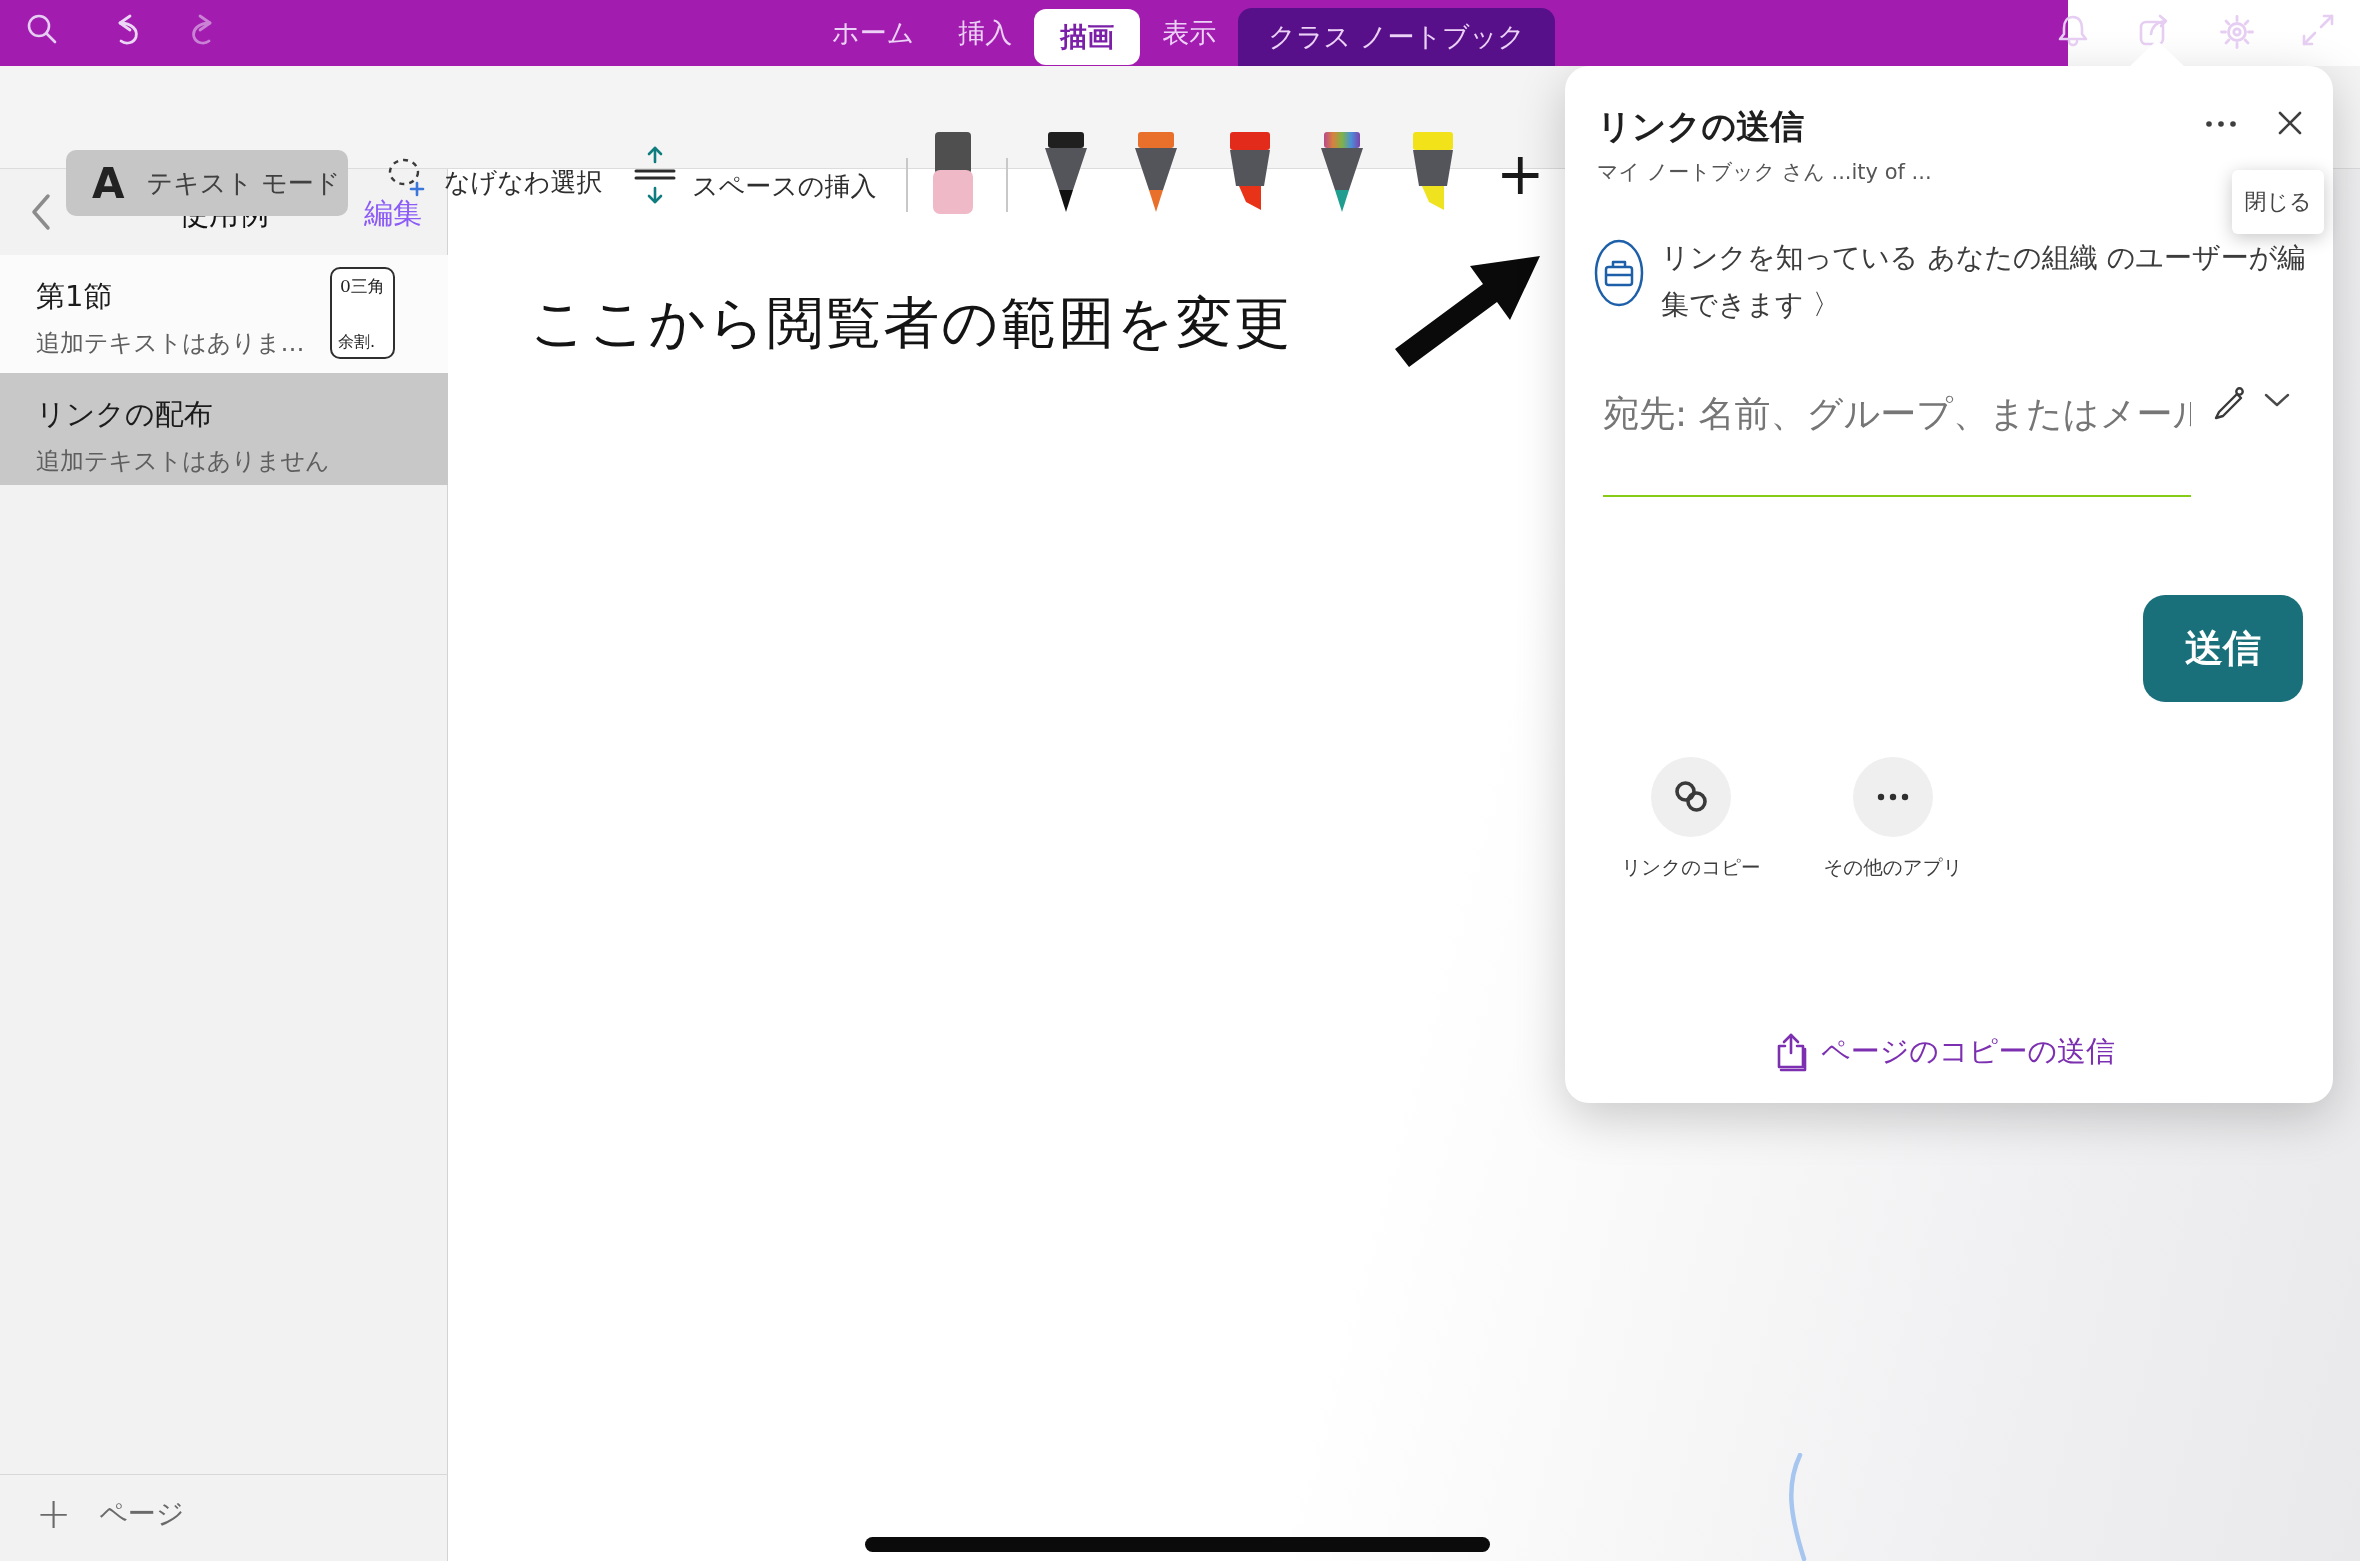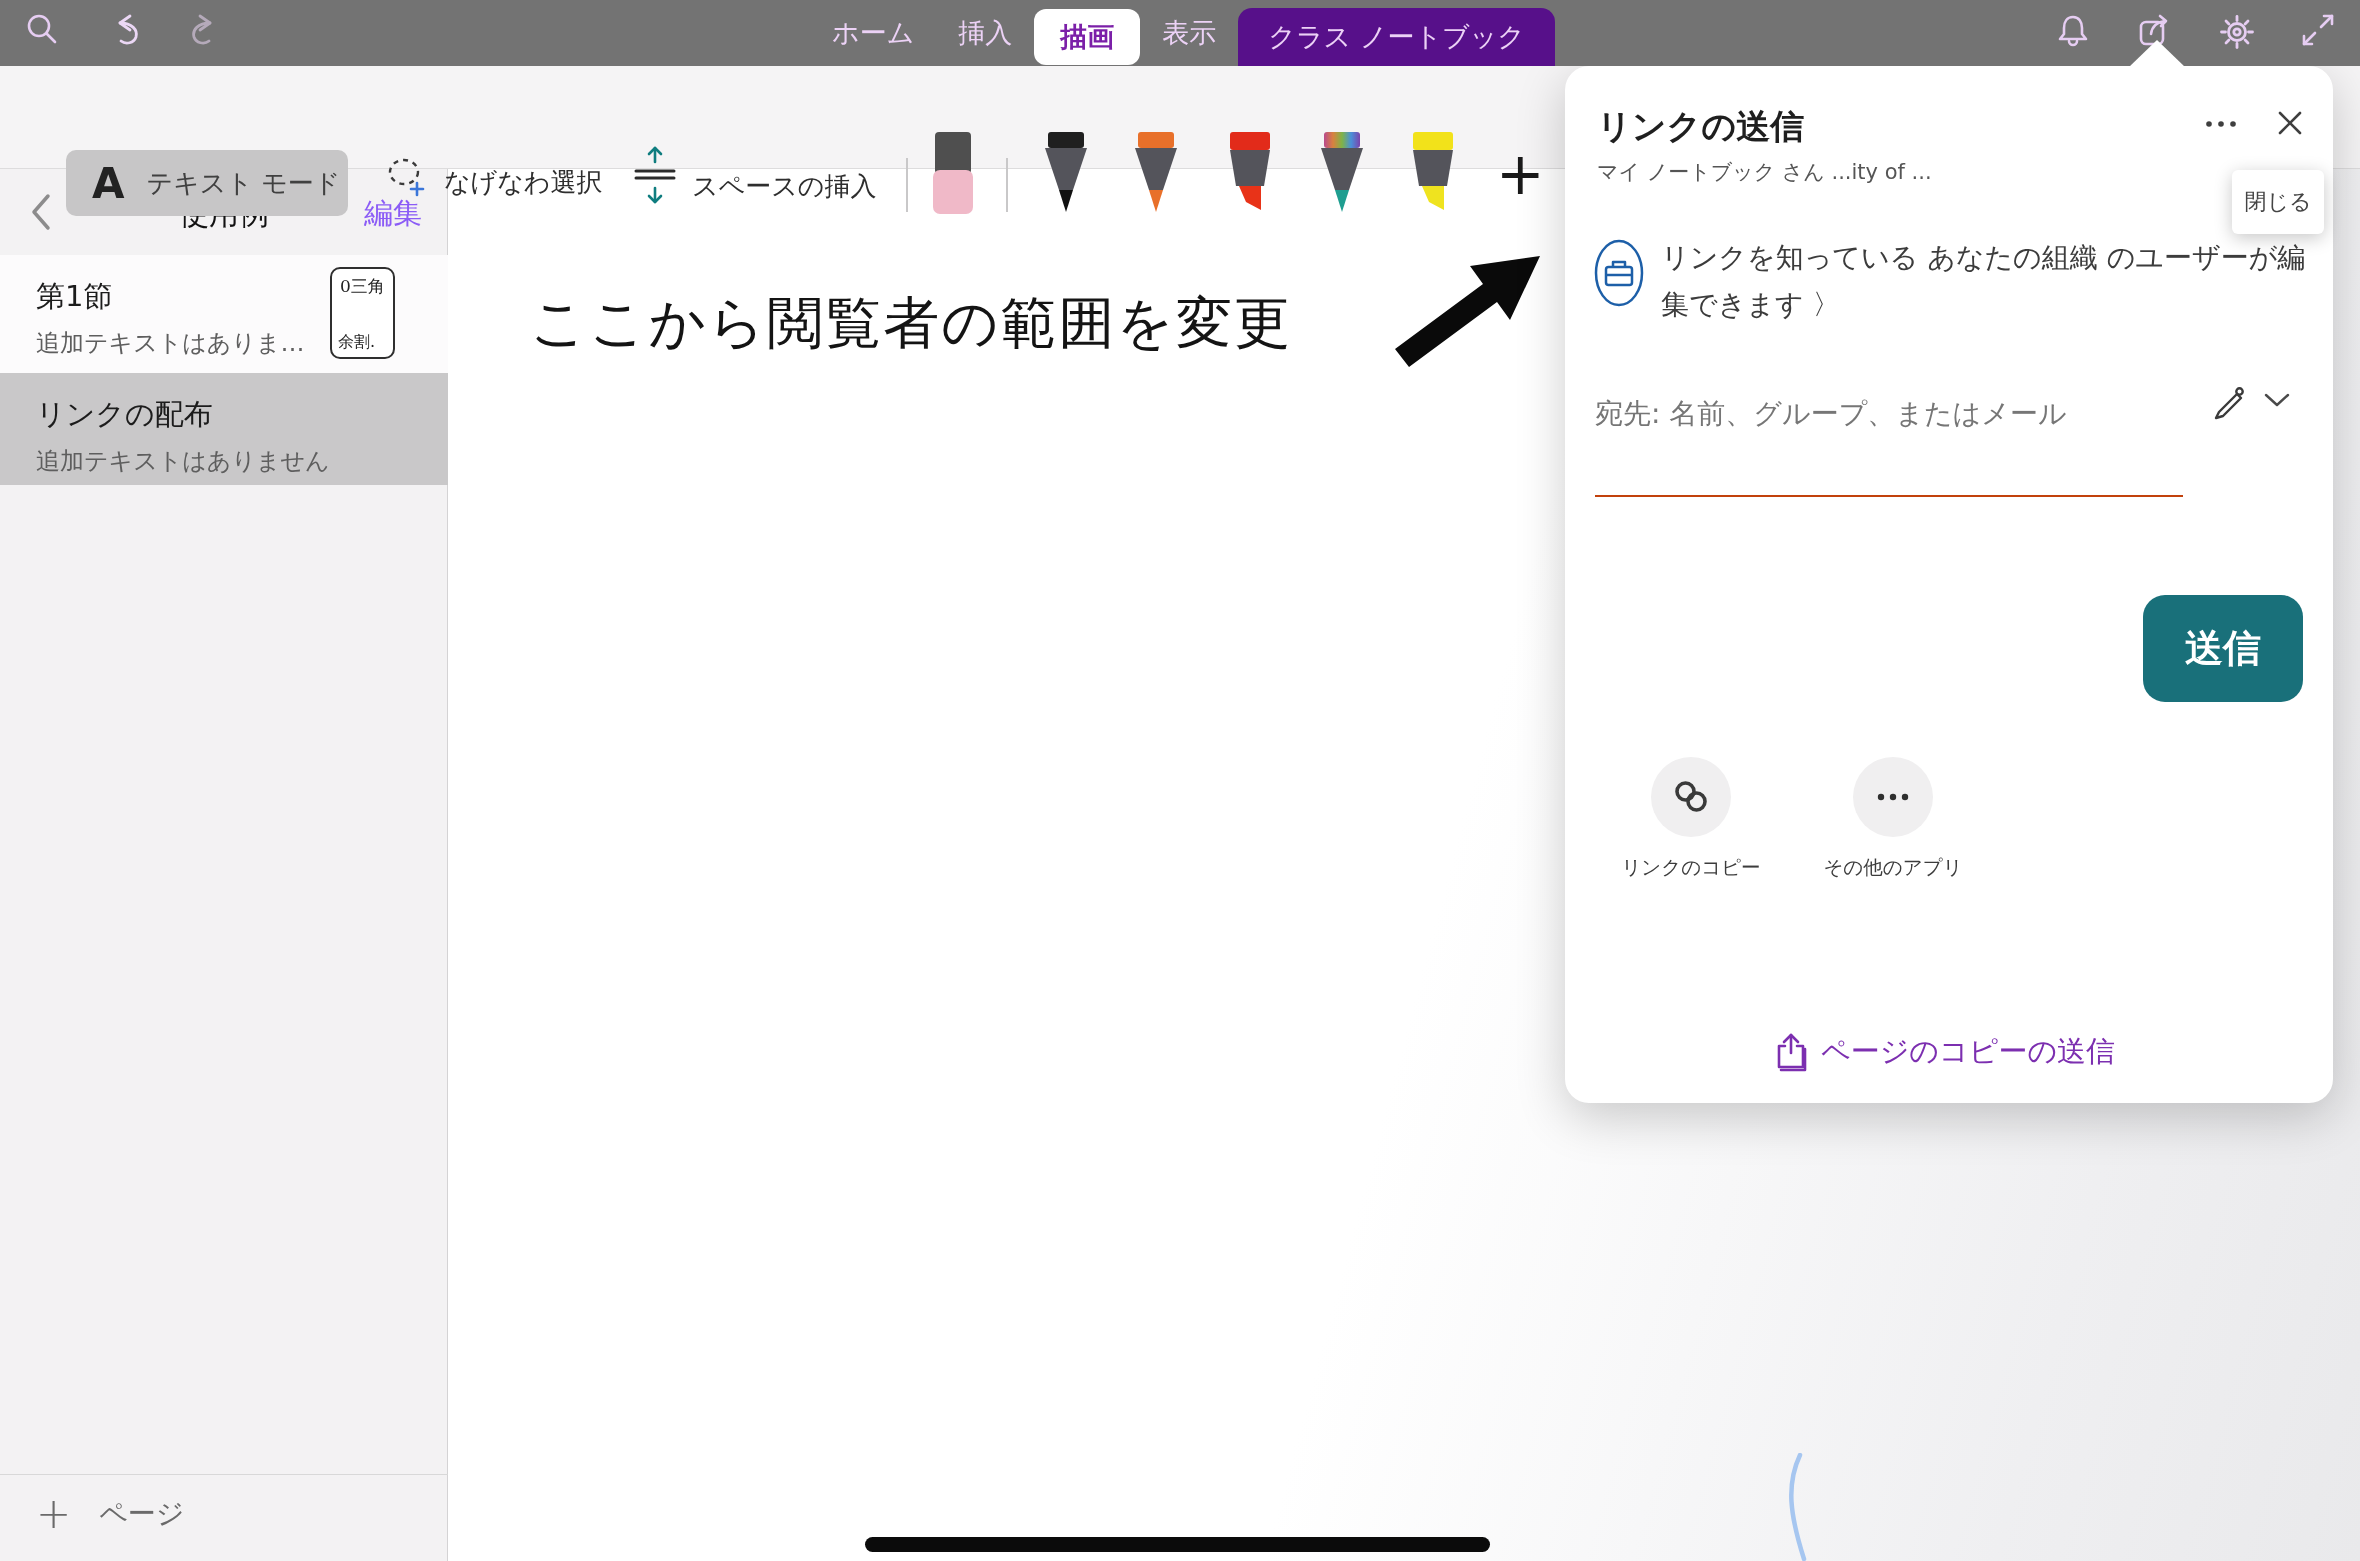--- a/index.html
+++ b/index.html
@@ -1,21 +1,21 @@
 <!DOCTYPE html>
 <html><head>
 <meta charset="utf-8">
 <style>
   html,body{margin:0;padding:0;background:#e9e9eb;font-family:"DejaVu Sans",sans-serif;}
   .stage{position:relative;width:2360px;height:1561px;overflow:hidden;background:#fff;}
   .abs{position:absolute;}
   svg{display:block;}
 
   
-  .topbar{left:0;top:0;width:2360px;height:66px;background:#737373;z-index:50;}
+  .topbar{left:0;top:0;width:2068px;height:66px;background:#a21caf;z-index:50;}
   .tb-icon{position:absolute;top:10px;cursor:pointer;}
   .tabs{position:absolute;left:810px;top:0;height:66px;display:flex;align-items:center;}
   .tab{position:relative;color:#ECD2F6;font-size:27px;padding:0 22px;height:66px;display:flex;align-items:center;cursor:pointer;}
   .tab.sel{background:#fff;color:#7B1FA8;font-weight:bold;border-radius:12px;height:56px;margin-top:8px;padding:0 26px;}
   .tab.dark{background:#57108A;border-radius:14px 14px 0 0;height:58px;margin-top:8px;padding:0 30px;}
 
   
   .toolbar{left:0;top:66px;width:2360px;height:102px;background:#F5F4F5;border-bottom:1px solid #DDDCDD;z-index:20;}
   .textmode{position:absolute;left:66px;top:84px;width:282px;height:66px;background:#C7C6C7;border-radius:10px;display:flex;align-items:center;gap:22px;padding-left:26px;box-sizing:border-box;cursor:pointer;}
   .textmode .a{font-size:42px;font-weight:bold;color:#222;}
@@ -52,21 +52,21 @@
 
   
   .dialog{left:1565px;top:66px;width:768px;height:1037px;background:#fff;border-radius:24px;box-shadow:0 14px 50px rgba(0,0,0,.20);z-index:40;}
   .dlg-caret{left:2129px;top:40px;width:0;height:0;border-left:28px solid transparent;border-right:28px solid transparent;border-bottom:27px solid #fff;z-index:55;}
   .dlg-title{position:absolute;left:32px;top:38px;font-size:34px;font-weight:bold;color:#1F1F1F;}
   .dlg-more{position:absolute;left:636px;top:52px;cursor:pointer;}
   .dlg-close{position:absolute;left:708px;top:40px;cursor:pointer;}
   .dlg-sub{position:absolute;left:32px;top:92px;font-size:21px;color:#555;}
   .perm-icon{position:absolute;left:28px;top:172px;cursor:pointer;}
   .perm-text{position:absolute;left:96px;top:168px;width:652px;font-size:28px;line-height:47px;color:#3C3C3C;cursor:pointer;}
-  .recipient{position:absolute;left:30px;top:305px;width:588px;height:84px;border:none;border-bottom:2px solid #c2410c;background:transparent;font-size:28px;color:#333;padding:0 0 40px 0;outline:none;font-family:inherit;}
+  .recipient{position:absolute;left:38px;top:305px;width:588px;height:84px;border:none;border-bottom:2px solid #84cc16;background:transparent;font-size:36px;color:#333;padding:0 0 40px 0;outline:none;font-family:inherit;}
   .recipient::placeholder{color:#767676;}
   .pencil{position:absolute;left:645px;top:315px;cursor:pointer;}
   .chev-dn{position:absolute;left:697px;top:324px;cursor:pointer;}
   .message{position:absolute;left:30px;top:382px;width:600px;height:56px;border:none;background:transparent;font-size:27px;color:#333;outline:none;font-family:inherit;}
   .message::placeholder{color:#767676;}
   .send-btn{position:absolute;left:578px;top:529px;width:160px;height:107px;background:#19707A;border:none;border-radius:22px;color:#fff;font-size:38px;font-weight:bold;cursor:pointer;font-family:inherit;}
   .circle-btn{position:absolute;top:691px;width:80px;height:80px;border-radius:50%;background:#F0EFF0;display:flex;align-items:center;justify-content:center;cursor:pointer;}
   .circle-lbl{position:absolute;top:788px;width:220px;text-align:center;font-size:19.5px;color:#3C3C3C;}
   .sendcopy{position:absolute;left:208px;top:966px;display:flex;align-items:flex-start;gap:12px;cursor:pointer;}
   .sendcopy .lbl{font-size:29px;color:#7C2FB0;}

